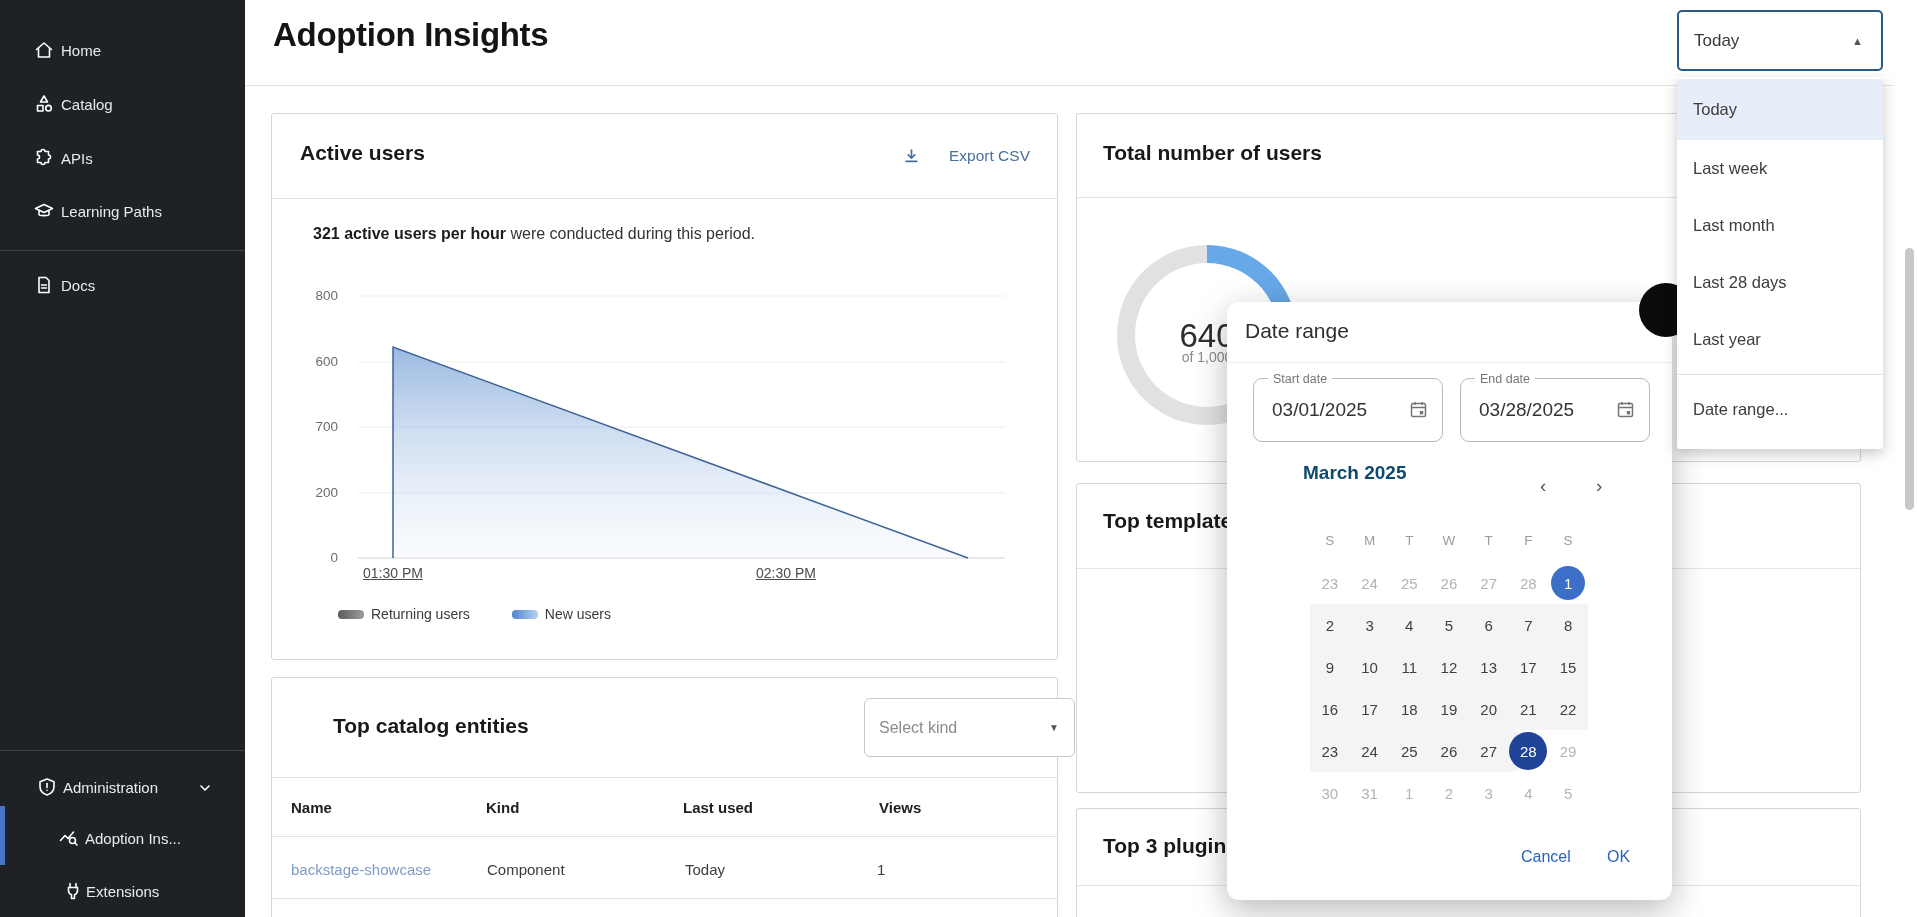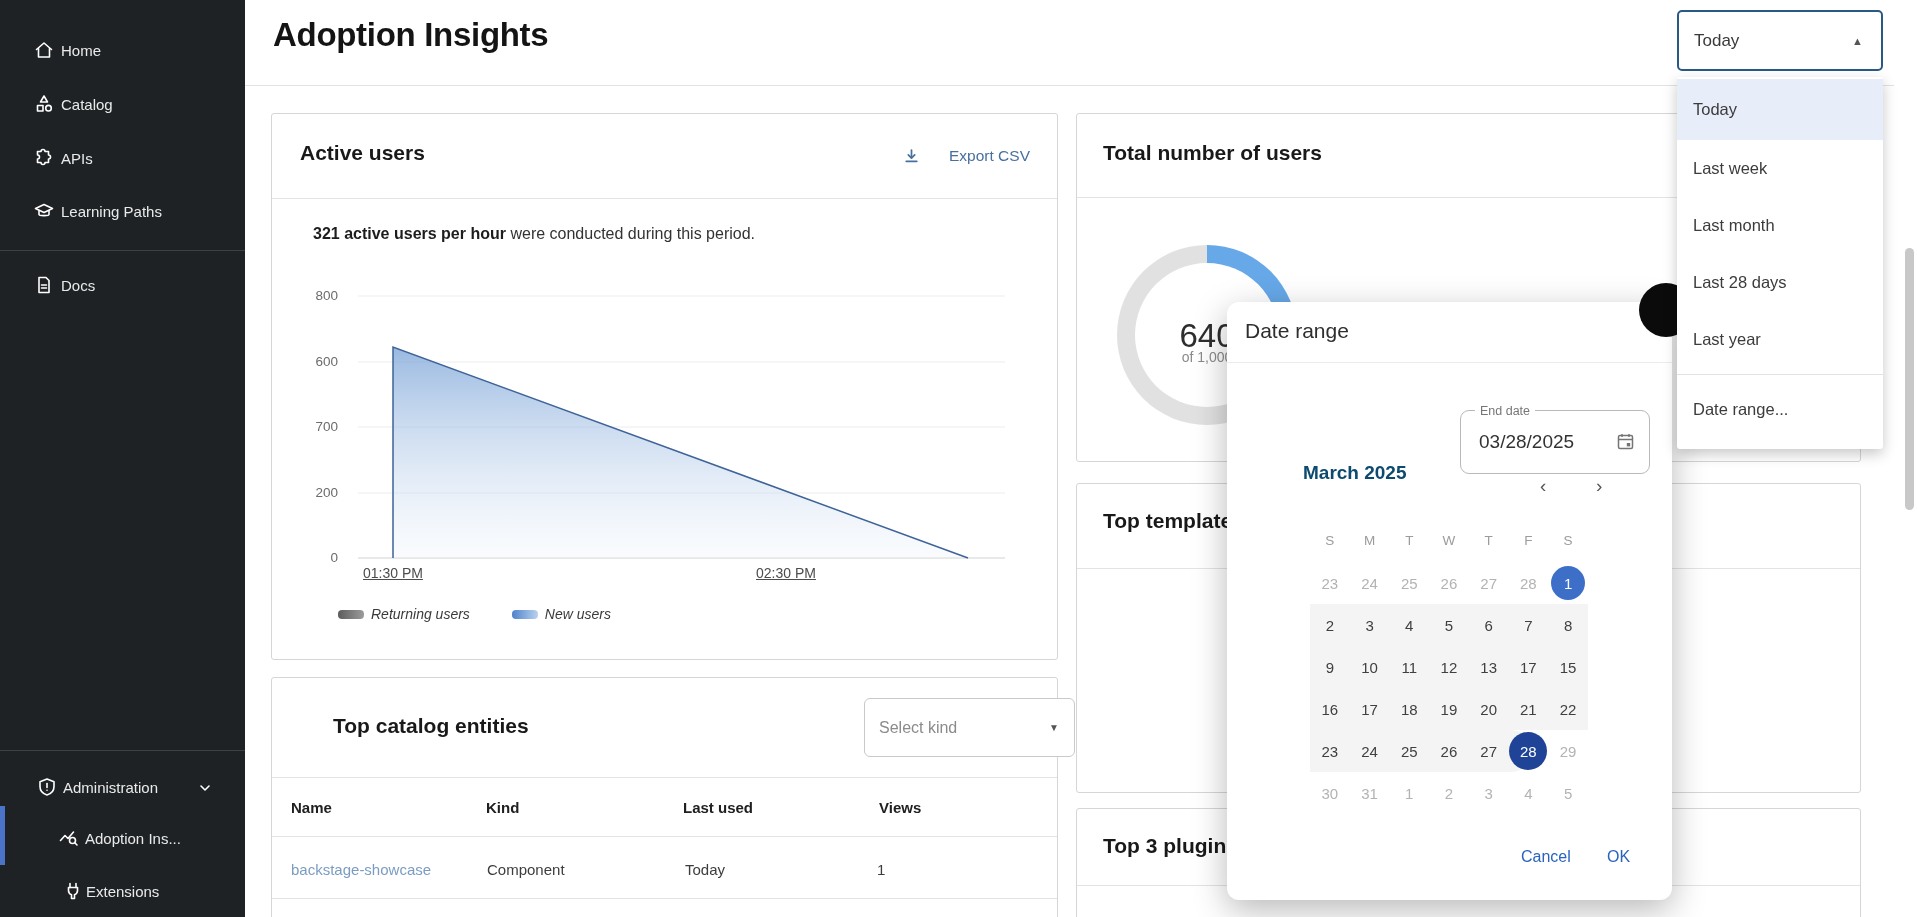--- a/index.html
+++ b/index.html
@@ -44,21 +44,21 @@
   .hline{position:absolute;height:1px;background:#e3e3e3;}
 
   
   #export-btn{left:903px;top:147px;display:flex;align-items:center;color:#47709f;font-size:15.5px;font-weight:500;cursor:pointer;gap:20px;}
   #export-btn svg{margin-right:9px;}
   #chart-subtitle{left:313px;top:225px;font-size:16px;color:#333;}
   #chart-subtitle b{color:#1d1d1d;}
   .ytick{position:absolute;width:45px;text-align:right;font-size:13.5px;color:#6b6b6b;}
   .xtick{position:absolute;font-size:14px;color:#4c4c4c;text-decoration:underline;}
   .lg-sw{width:26px;height:9px;border-radius:4px;display:inline-block;}
-  .legend-row{display:flex;align-items:center;font-size:14px;color:#3a3a3a;font-style:italic;}
+  .legend-row{display:flex;align-items:center;font-size:14px;color:#3a3a3a;}
 
   
   .th{position:absolute;font-size:15px;font-weight:700;color:#202020;}
   .td{position:absolute;font-size:15px;color:#3d3d3d;}
   .td.link{color:#7b9cc2;cursor:pointer;}
   #kind-select{left:864px;top:698px;width:211px;height:59px;border:1px solid #c9c9c9;border-radius:6px;box-sizing:border-box;
      display:flex;align-items:center;cursor:pointer;background:#fff;}
   #kind-select .ph{margin-left:14px;font-size:16px;color:#8b8b8b;}
   #kind-select .arr{position:absolute;right:15px;font-size:10px;color:#555;}
 
@@ -288,22 +288,34 @@
 <div class="td" style="left:685px;top:861px;">Today</div>
 <div class="td" style="left:877px;top:861px;">1</div>
 <div class="hline" style="left:272px;top:898px;width:785px;"></div>
 
 <div id="dark-circle" class="abs"></div>
 
 <div id="modal" class="abs">
   <div id="modal-title">Date range</div>
   <div id="modal-div"></div>
 
-
-  <div class="dfield" style="left:233px;margin-top:32px;">
+  <div class="dfield" style="left:26px;">
+    <span class="lgd">Start date</span>
+    <span class="dval">03/01/2025</span>
+    <span class="cic">
+      <svg width="19" height="19" viewBox="0 0 19 19" fill="none" stroke="#757575" stroke-width="1.5">
+          <rect x="2.5" y="3.5" width="14" height="13" rx="1.5"></rect>
+          <path d="M2.5 7.5 h14"></path>
+          <path d="M6 2 v3 M13 2 v3"></path>
+          <rect x="10.8" y="11" width="3.4" height="3.4" fill="#757575" stroke="none"></rect>
+        </svg>
+    </span>
+  </div>
+
+  <div class="dfield" style="left:233px;">
     <span class="lgd">End date</span>
     <span class="dval">03/28/2025</span>
     <span class="cic">
       <svg width="19" height="19" viewBox="0 0 19 19" fill="none" stroke="#757575" stroke-width="1.5">
           <rect x="2.5" y="3.5" width="14" height="13" rx="1.5"></rect>
           <path d="M2.5 7.5 h14"></path>
           <path d="M6 2 v3 M13 2 v3"></path>
           <rect x="10.8" y="11" width="3.4" height="3.4" fill="#757575" stroke="none"></rect>
         </svg>
     </span>

